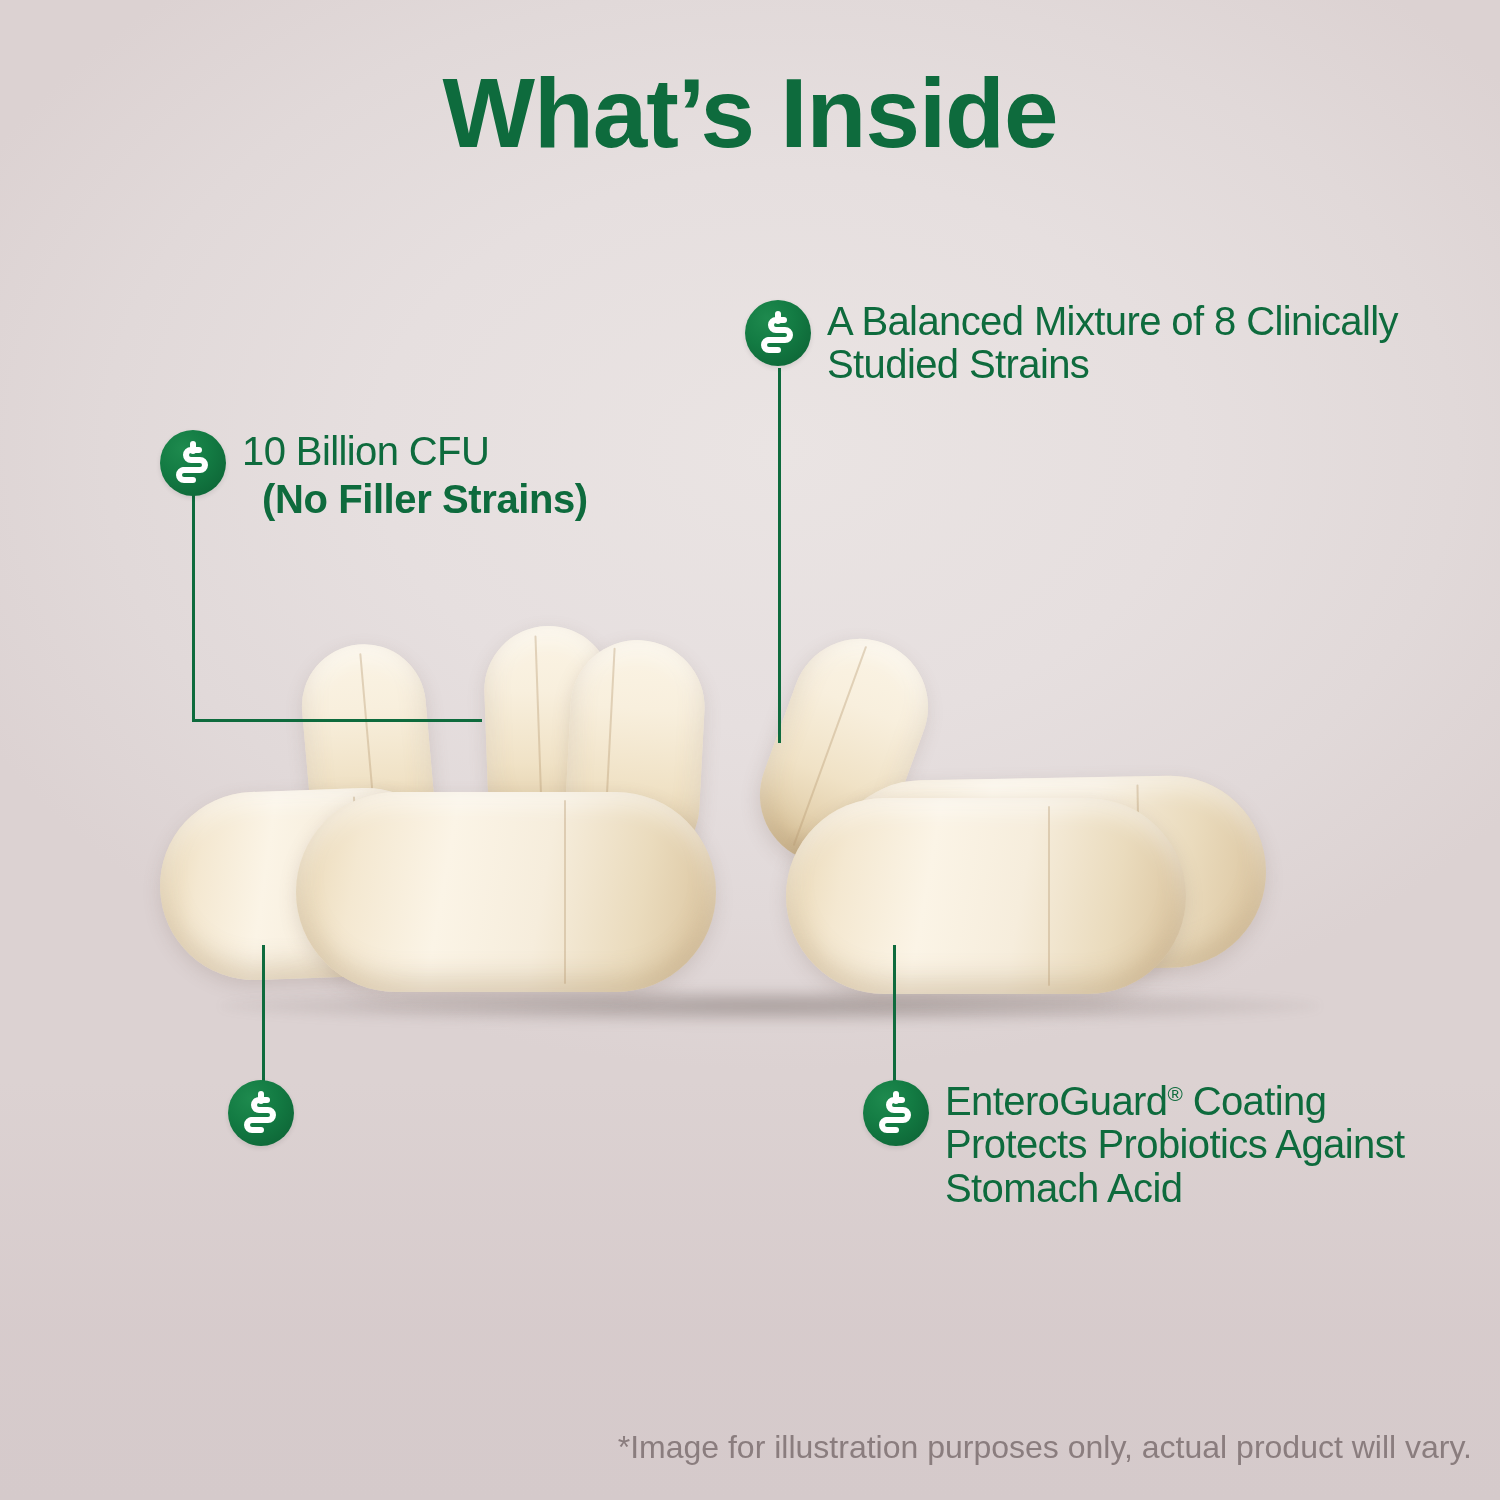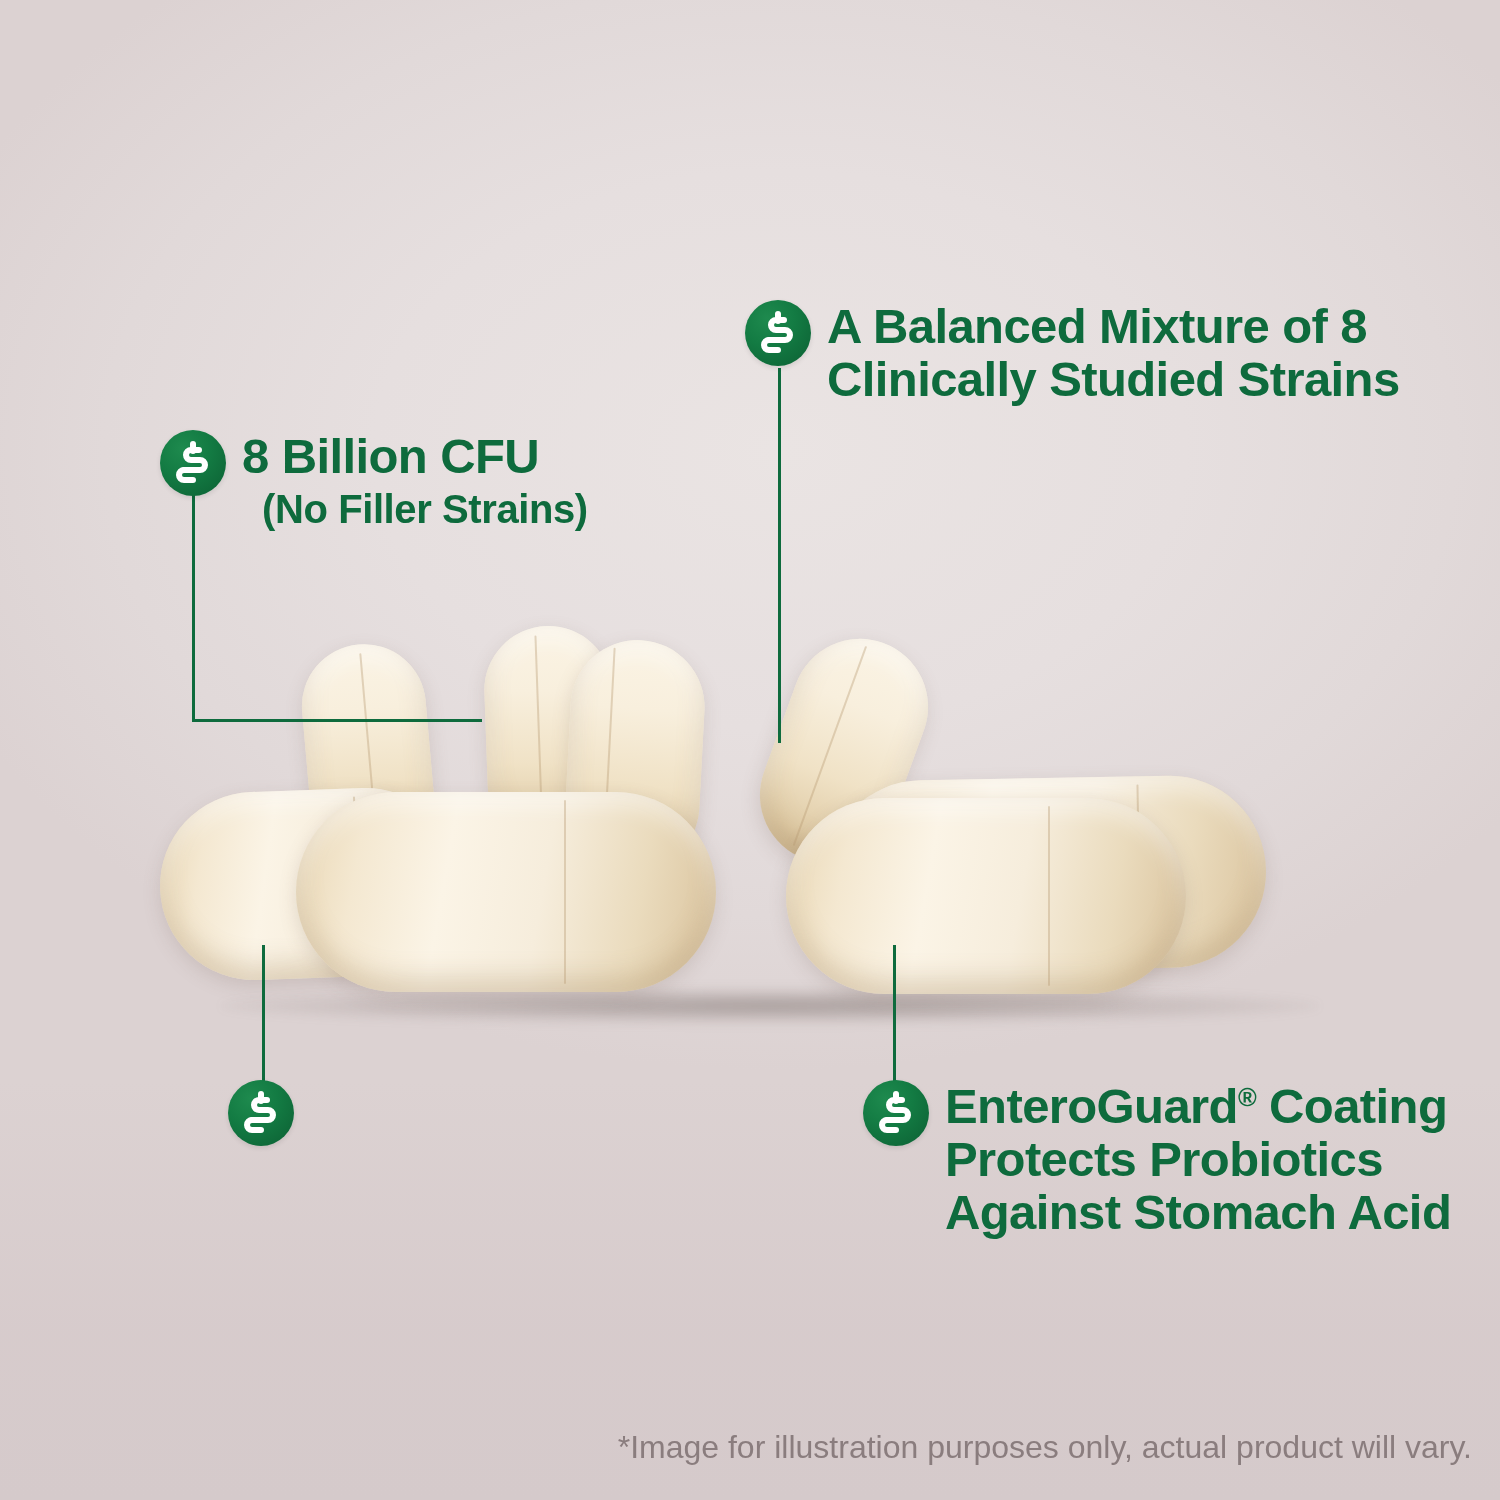--- a/index.html
+++ b/index.html
@@ -92,22 +92,22 @@
     width: 66px; height: 66px;
     border-radius: 50%;
     background: radial-gradient(circle at 34% 28%, #1E8A4E 0%, #137B43 42%, #0C5F33 100%);
     display: flex; align-items: center; justify-content: center;
     box-shadow: 0 2px 5px rgba(0,0,0,0.10);
   }
   .badge svg { display:block; }
   .ctext { margin-left: 16px; }
   .ctext .main {
     color: #0E6B3D;
-    font-weight: 700;
-    font-size: 49px;
+    font-weight: 400;
+    font-size: 40px;
     line-height: 1.085;
     letter-spacing: -0.6px;
   }
   .ctext .sub {
     color: #0E6B3D;
     font-weight: 700;
     font-size: 40px;
     line-height: 1.12;
     letter-spacing: -0.4px;
     margin-top: 4px;
@@ -130,20 +130,21 @@
     font-weight: 400;
     letter-spacing: 0px;
     z-index: 6;
   }
 </style>
 </head>
 <body>
 
 <div id="canvas">
 
+  <div class="title">What’s Inside</div>
 
   <div class="photo">
     <div class="ground-shadow"></div>
 
     <div class="cap vert" style="left:156px; top:24px; width:124px; height:218px; transform:rotate(-5deg);">
       <div class="seam" style="left:62px;"></div>
     </div>
     <div class="cap vert" style="left:336px; top:6px; width:128px; height:222px; transform:rotate(-2deg);">
       <div class="seam" style="left:52px;"></div>
     </div>
@@ -179,21 +180,21 @@
 
   <div class="callout" id="callout-cfu">
     <span class="badge">
       <svg width="44" height="44" viewBox="0 0 44 44" aria-hidden="true">
         <path d="M22 3 L22 10" stroke="#ffffff" stroke-width="6" stroke-linecap="round" fill="none"></path>
         <path d="M28 9 h-8 a5 5 0 0 0 0 10 h9 a5 5 0 0 1 0 10 h-16" stroke="#ffffff" stroke-width="6" fill="none" stroke-linecap="round" stroke-linejoin="round"></path>
         <path d="M13 29 a5 5 0 0 0 0 10 h9" stroke="#ffffff" stroke-width="6" fill="none" stroke-linecap="round" stroke-linejoin="round"></path>
       </svg>
     </span>
     <span class="ctext">
-      <span class="main">8 Billion CFU</span>
+      <span class="main">10 Billion CFU</span>
       <span class="sub" style="display:block;margin-left:20px;">(No Filler Strains)</span>
     </span>
   </div>
 
   <div class="callout" id="callout-strains">
     <span class="badge">
       <svg width="44" height="44" viewBox="0 0 44 44" aria-hidden="true">
         <path d="M22 3 L22 10" stroke="#ffffff" stroke-width="6" stroke-linecap="round" fill="none"></path>
         <path d="M28 9 h-8 a5 5 0 0 0 0 10 h9 a5 5 0 0 1 0 10 h-16" stroke="#ffffff" stroke-width="6" fill="none" stroke-linecap="round" stroke-linejoin="round"></path>
         <path d="M13 29 a5 5 0 0 0 0 10 h9" stroke="#ffffff" stroke-width="6" fill="none" stroke-linecap="round" stroke-linejoin="round"></path>

